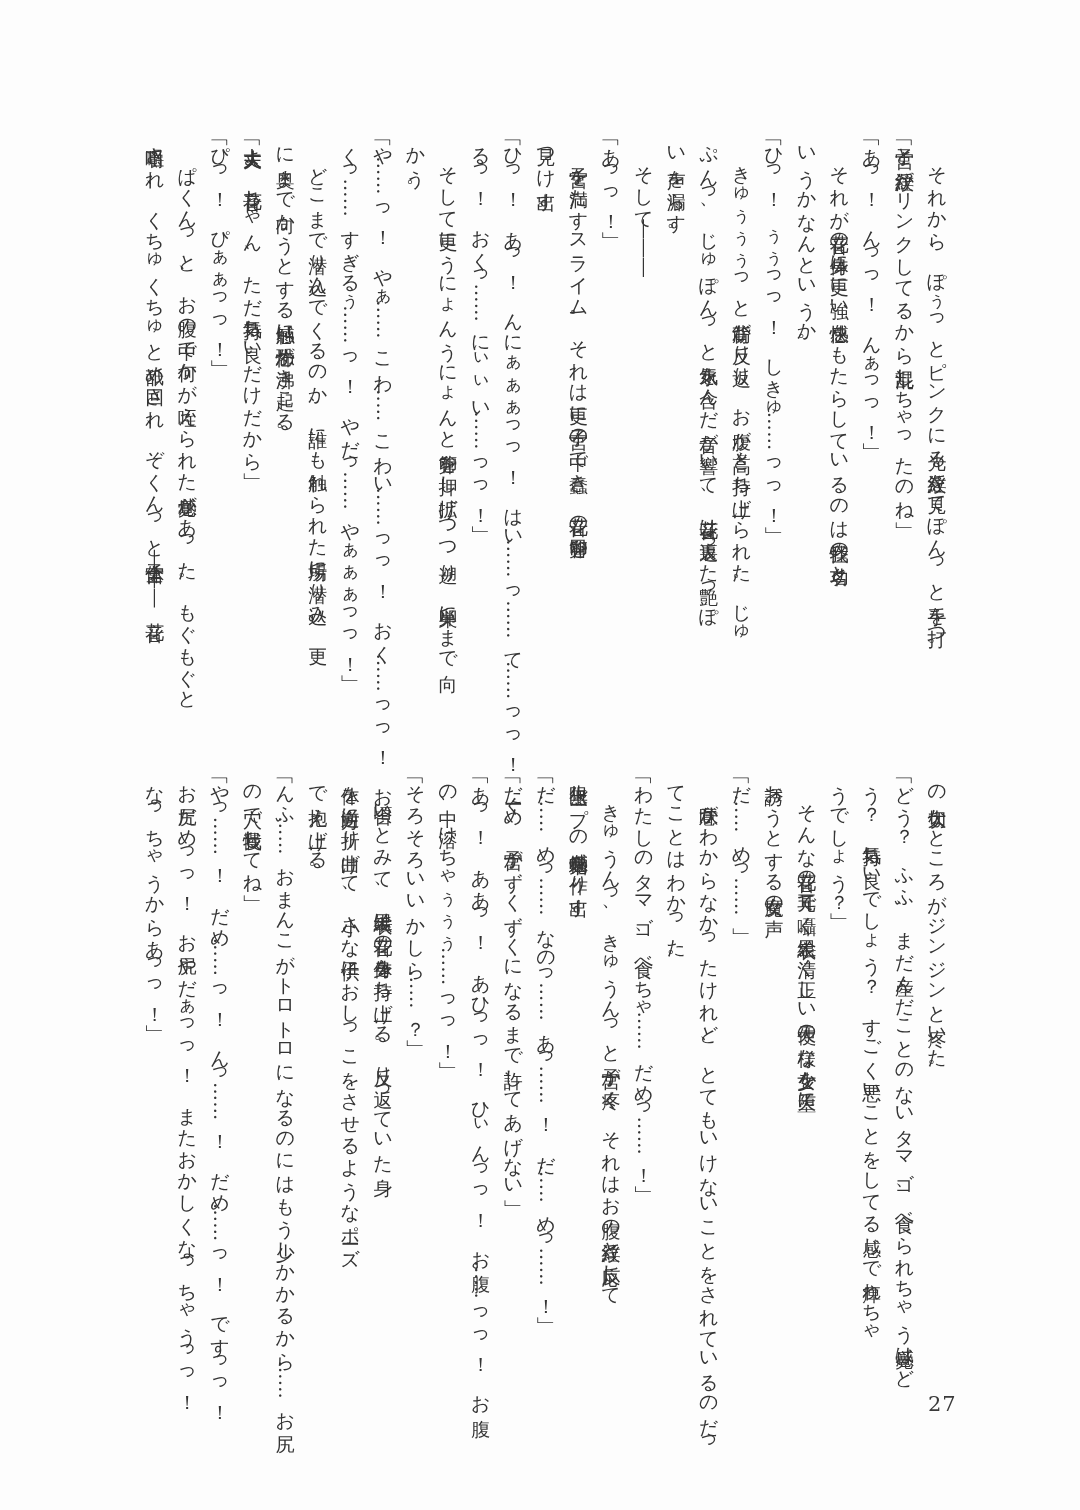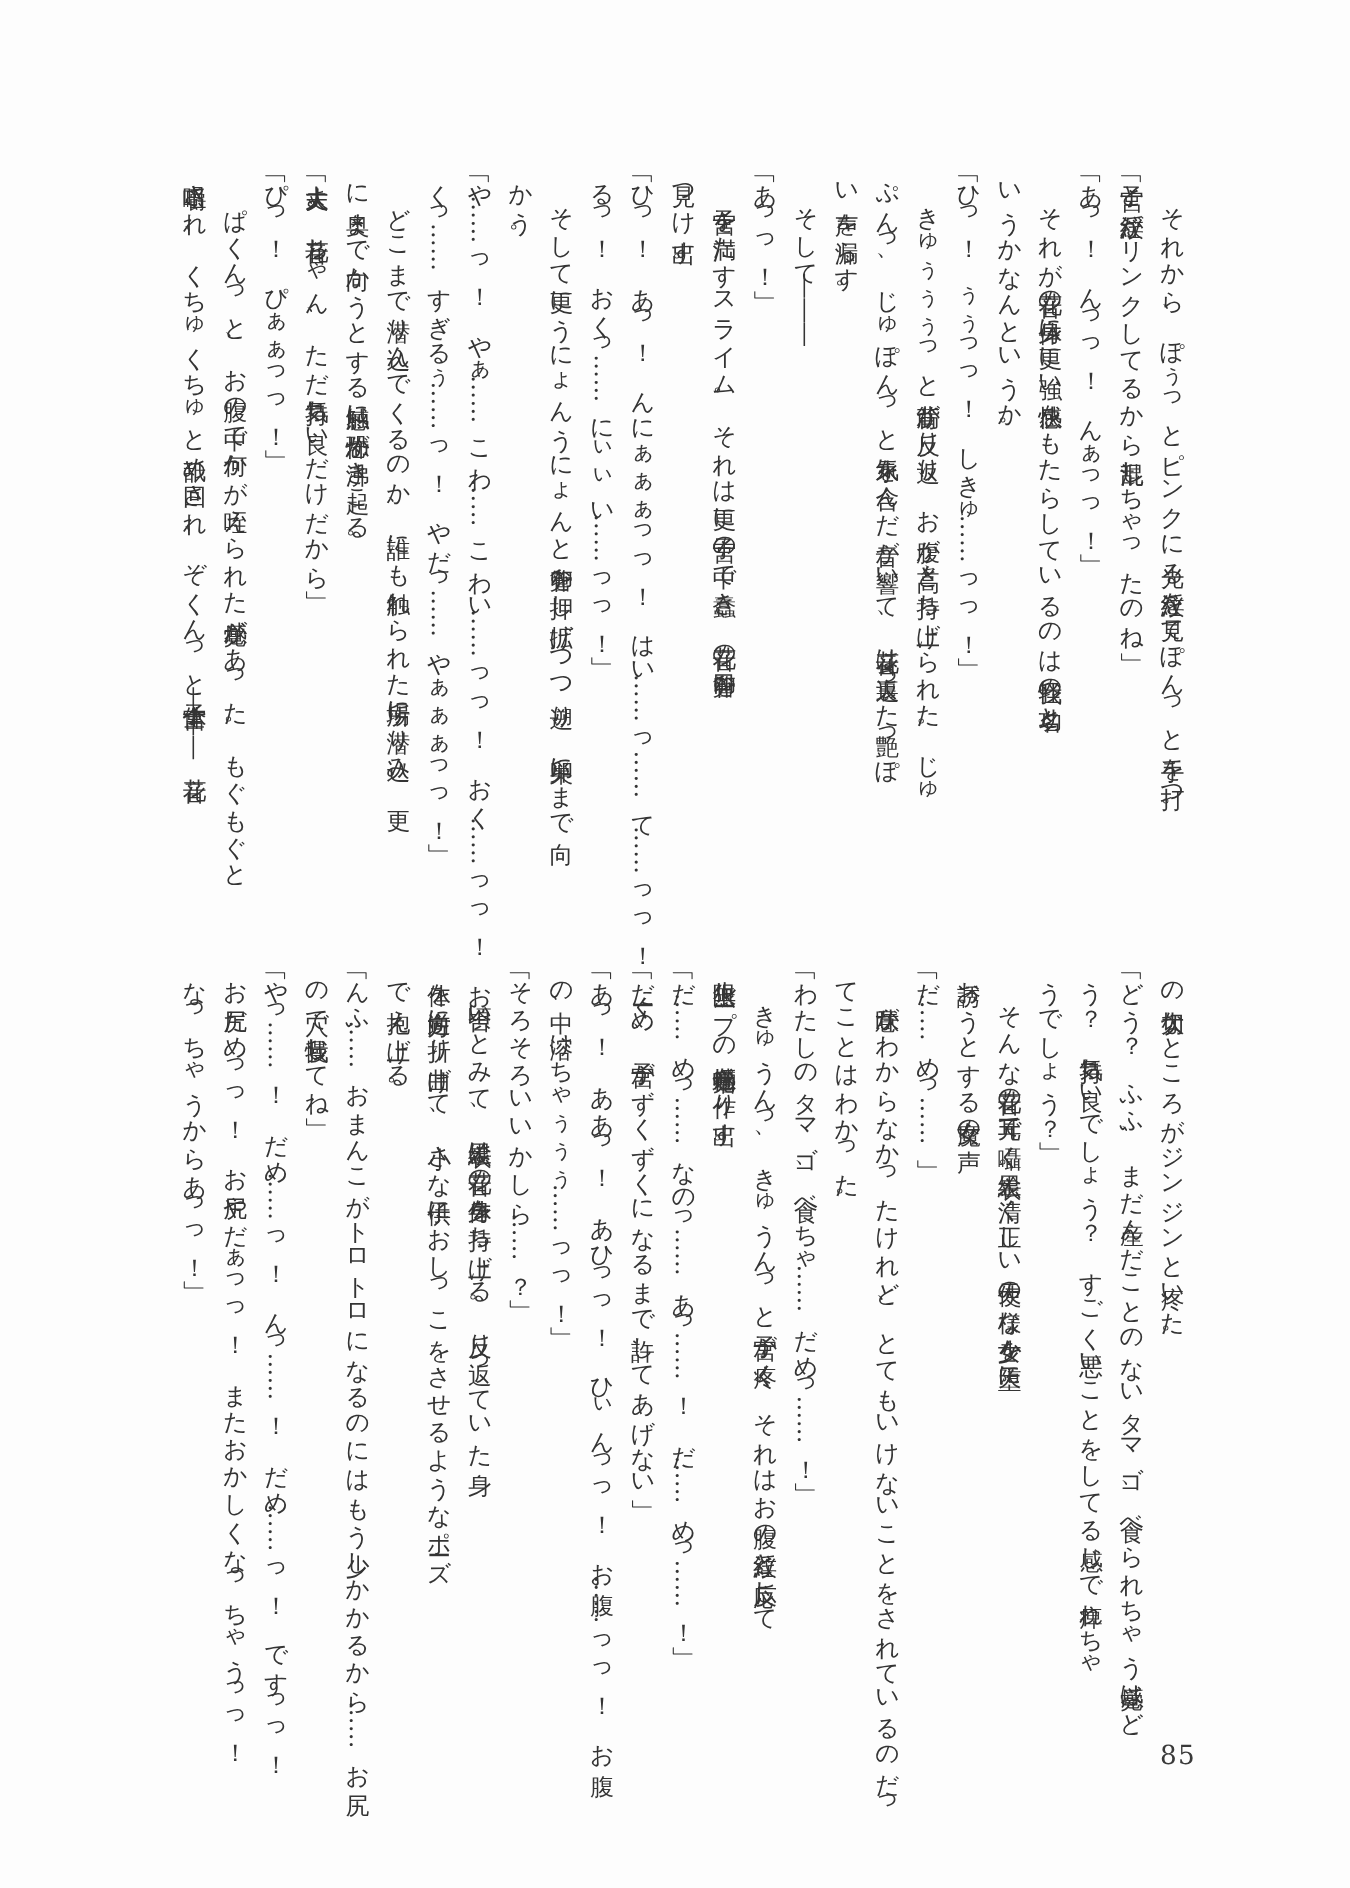--- a/index.html
+++ b/index.html
@@ -101,15 +101,15 @@
       <p>　頃合いとみて、絵里衣は花音の身体を持ち上げる。反り返っていた身</p>
       <p>体を逆方向に折り曲げて、小さな子供におしっこをさせるようなポーズ</p>
       <p>で抱え上げる。</p>
       <p>「んふ……おまんこがトロトロになるのにはもう少しかかるから……お尻</p>
       <p>の穴で我慢してね」</p>
       <p>「やっ……！　だめ……っ！　んっ……！　だめ……っ！　ですっっ！</p>
       <p>お尻だめっっ！　お尻やだぁっっ！　またおかしくなっちゃうっっ！</p>
       <p>なっちゃうからあっっ！」</p>
     </section>
 
-  <div class="page-number">85</div>
+  <div class="page-number">27</div>
 
 </div>
 
 </body></html>

